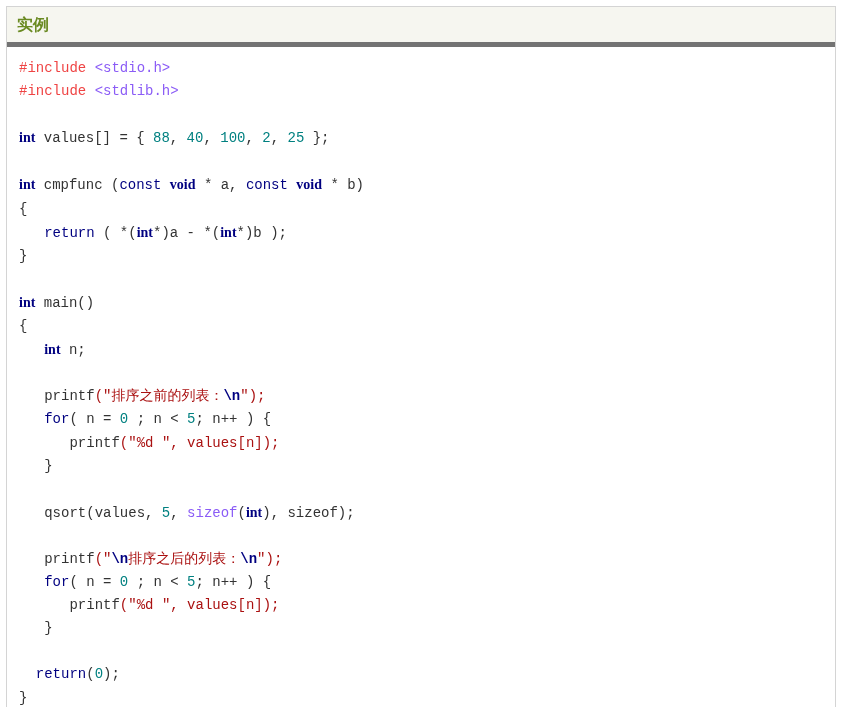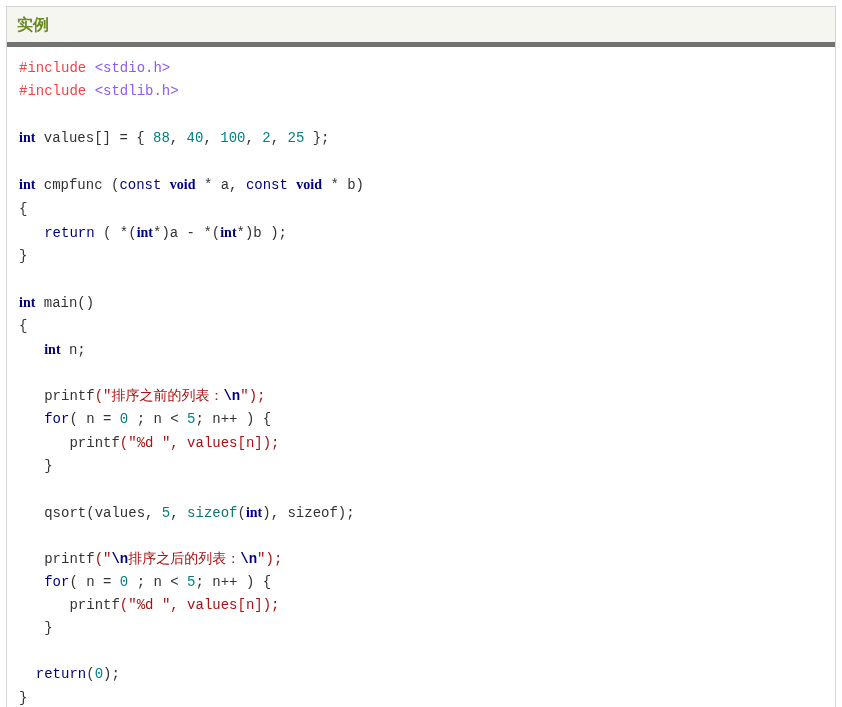--- a/index.html
+++ b/index.html
@@ -31,21 +31,21 @@
     color: #333;
     white-space: pre;
   }
   .pp   { color: #ef4444; }   
   .ang  { color: #8b5cf6; }   
   .kw   { color: #000080; font-weight: normal; } 
   .type { color: #000080; font-weight: bold; font-family: Liberation Serif, serif; } 
   .num  { color: #008080; }      
   .str  { color: #aa1111; }   
   .esc  { color: #000080; font-weight: bold; }
-  .szof { color: #0f766e; }   
+  .szof { color: #8b5cf6; }   
 </style>
 </head>
 <body>
 
 <div class="example-box">
   <div class="example-header">实例</div>
   <div class="code-area"><span class="pp">#include</span> <span class="ang">&lt;stdio.h&gt;</span>
 <span class="pp">#include</span> <span class="ang">&lt;stdlib.h&gt;</span>
 
 <span class="type">int</span> <span>values</span><span>[] = { </span><span class="num">88</span><span>, </span><span class="num">40</span><span>, </span><span class="num">100</span><span>, </span><span class="num">2</span><span>, </span><span class="num">25</span><span> };</span>

